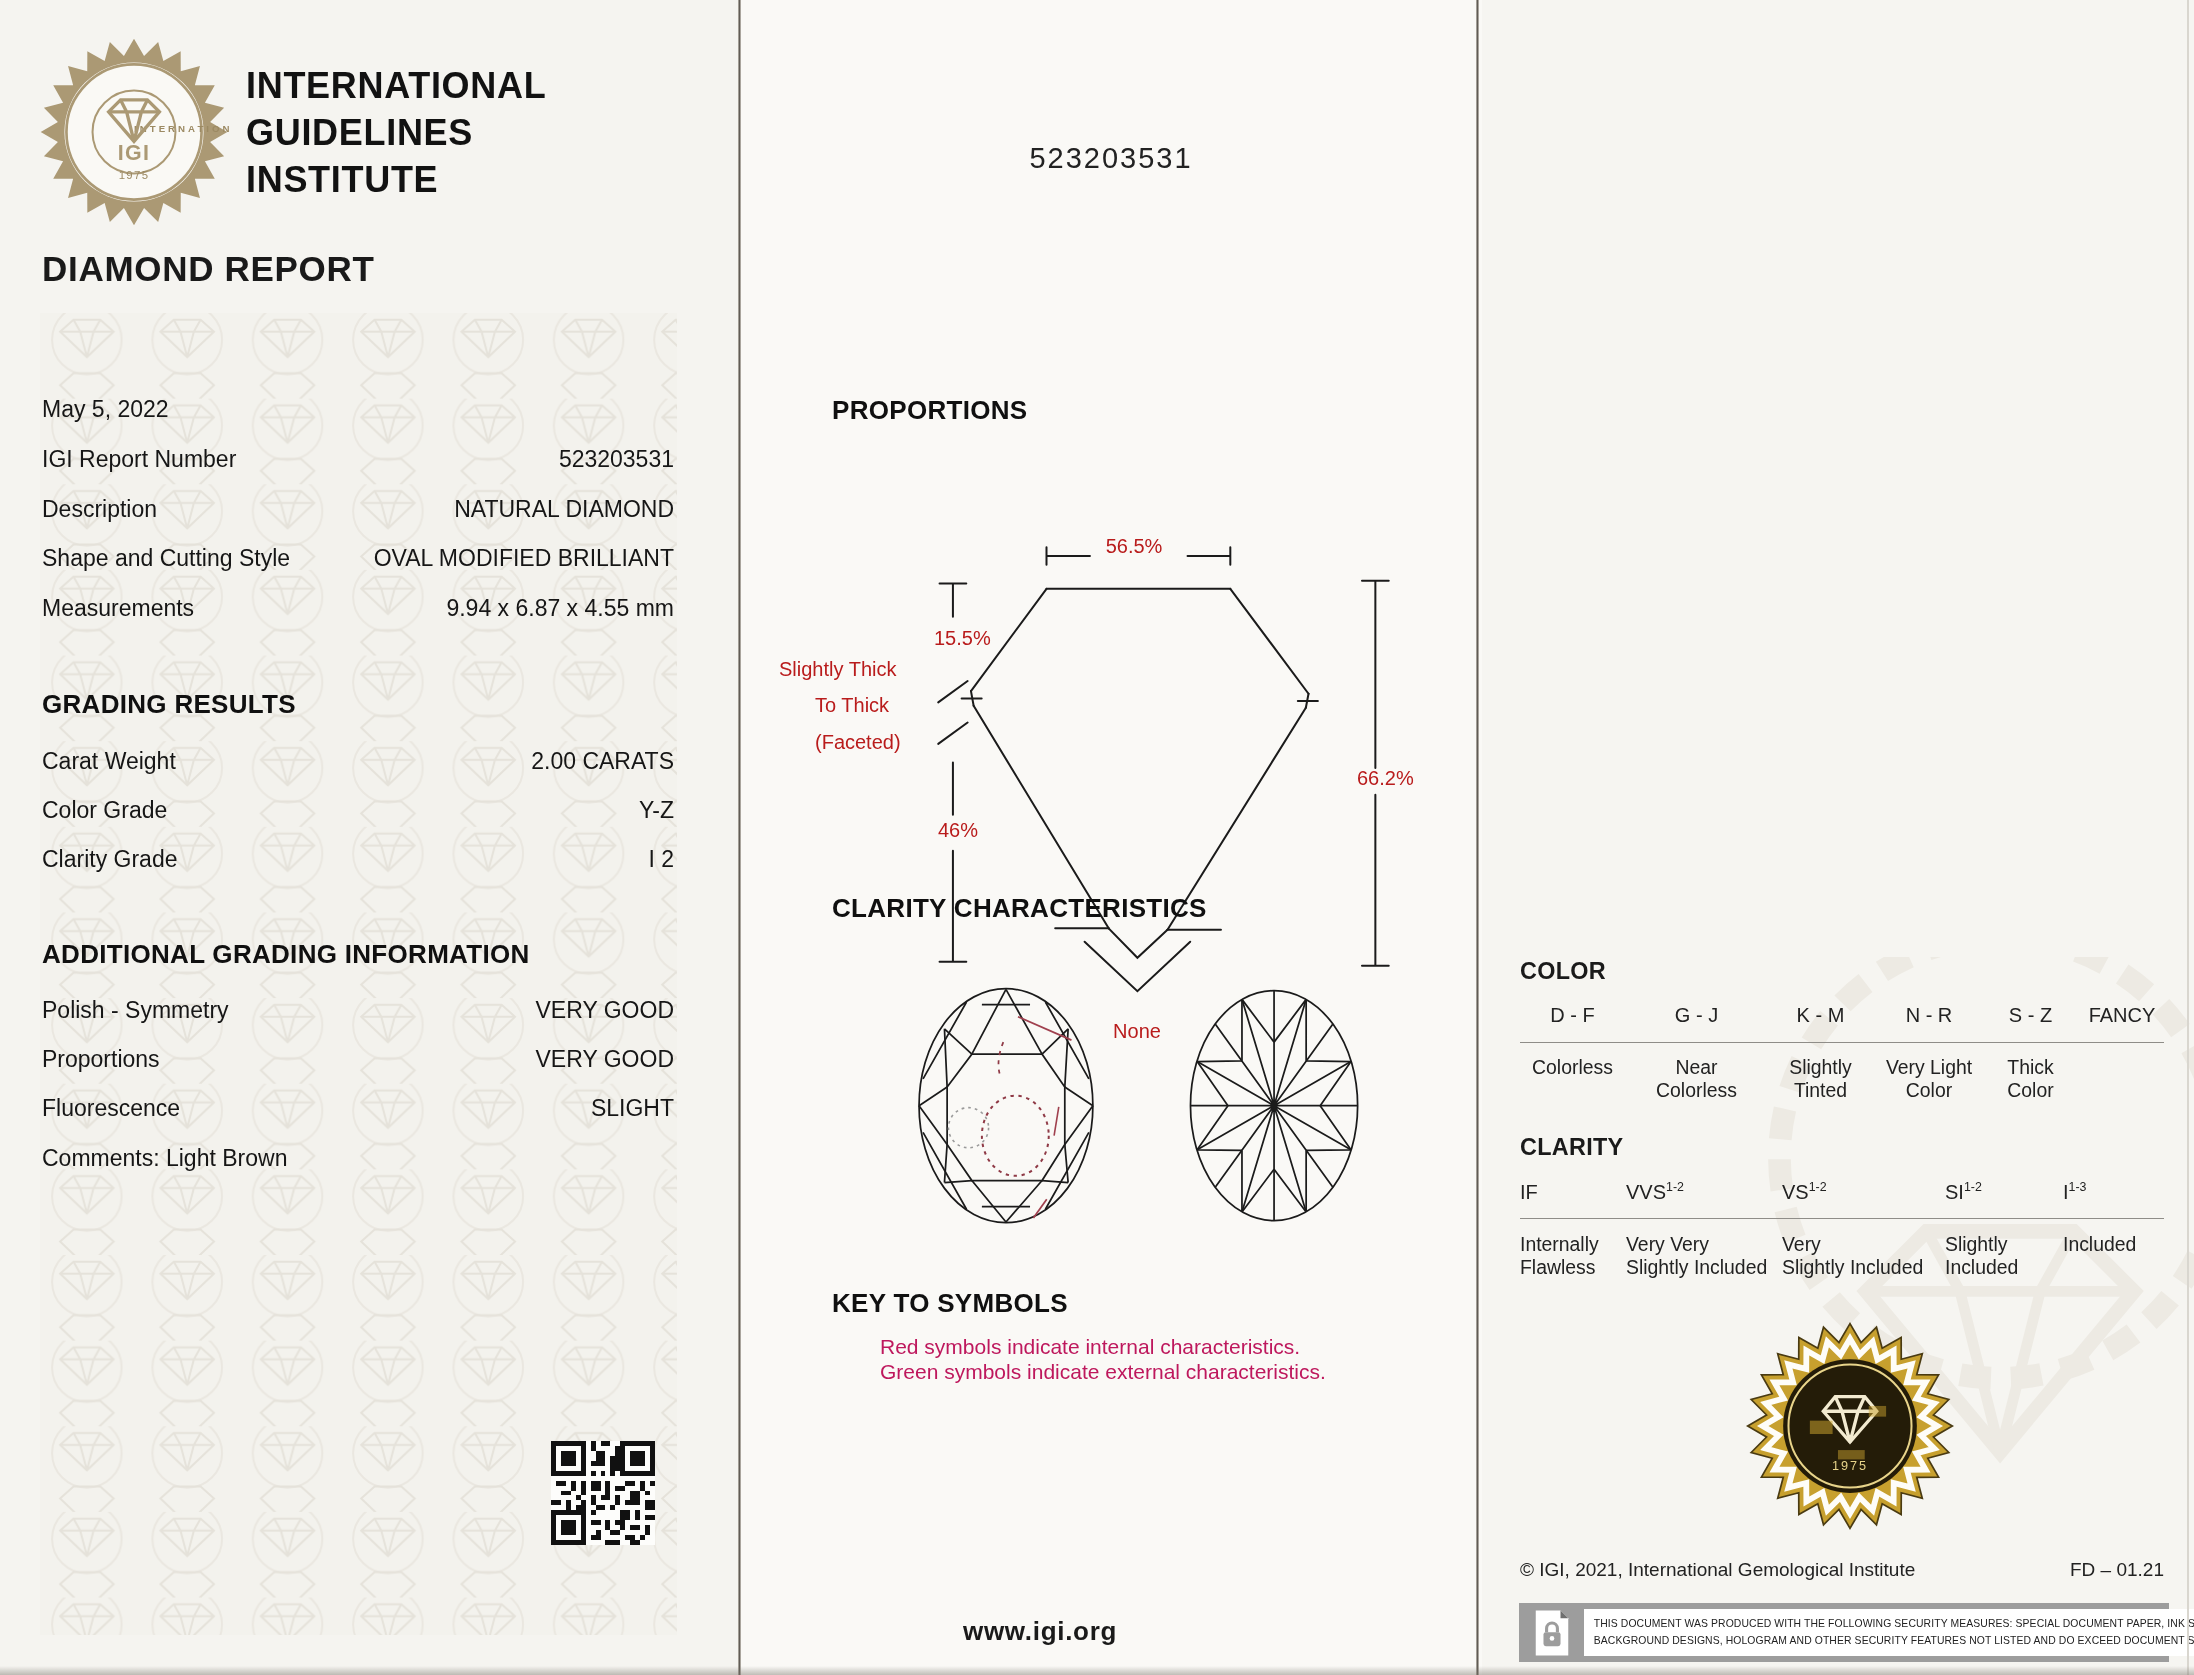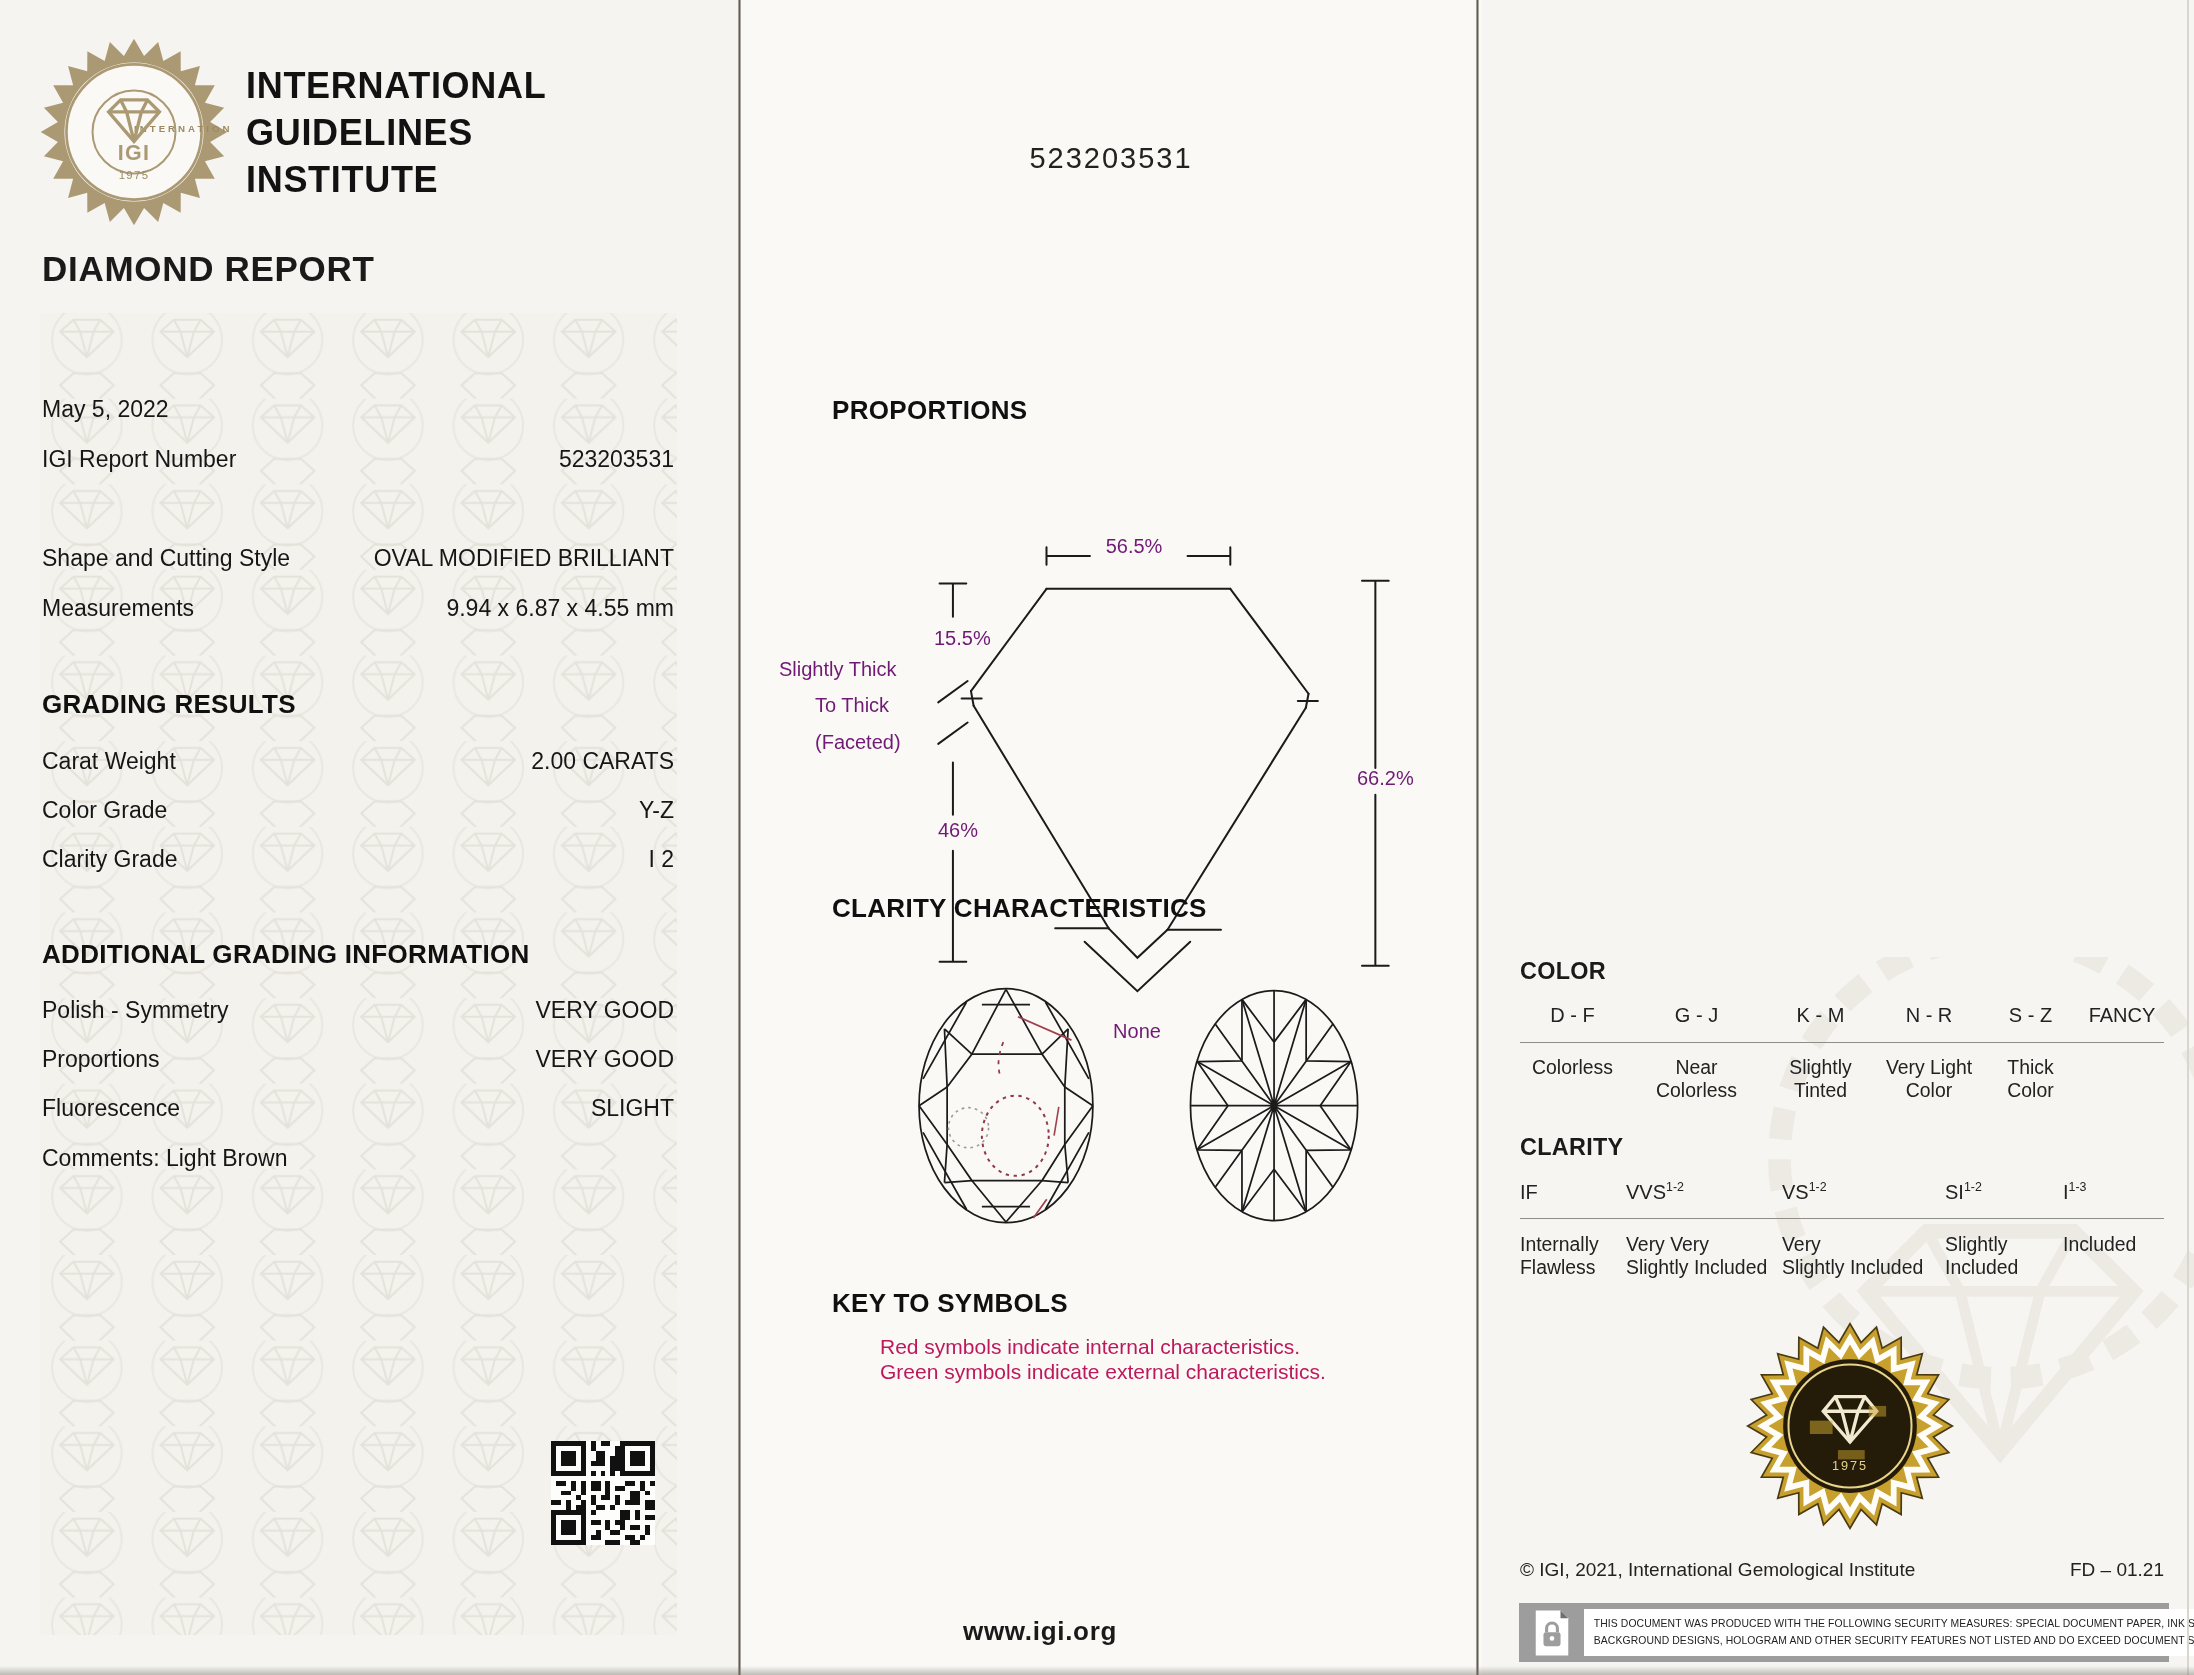--- a/index.html
+++ b/index.html
@@ -21,21 +21,21 @@
   .report-type{position:absolute;left:42px;top:249px;font-size:35px;font-weight:700;letter-spacing:0.7px;z-index:3;}
   .row{position:absolute;left:42px;width:632px;display:flex;justify-content:space-between;
        font-size:23px;color:#161616;z-index:3;}
   .row .lab{text-align:left;}
   .row .val{text-align:right;}
   .lheading{position:absolute;left:42px;font-size:26px;font-weight:700;letter-spacing:0.3px;color:#101010;z-index:3;}
   
   .mid-number{position:absolute;left:977px;top:142px;width:268px;text-align:center;
               font-size:29px;letter-spacing:2px;color:#222;z-index:3;}
   .mheading{position:absolute;font-size:26px;font-weight:700;letter-spacing:0.3px;color:#101010;z-index:3;}
-  .diag-label{position:absolute;font-size:20px;color:#701a75;z-index:4;}
+  .diag-label{position:absolute;font-size:20px;color:#b91c1c;z-index:4;}
   .key-line{position:absolute;left:880px;font-size:21px;color:#be185d;z-index:3;}
   .website{position:absolute;left:963px;top:1616px;width:294px;text-align:left;
            font-size:26px;font-weight:700;letter-spacing:0.7px;z-index:3;}
   
   .scale{position:absolute;left:1520px;width:648px;z-index:3;}
   .scale-h{font-size:23.4px;font-weight:700;letter-spacing:0.3px;margin:0 0 19px 0;}
   .grid-color{display:grid;grid-template-columns:105px 143px 105px 112px 91px 1fr;text-align:center;}
   .grid-clarity{display:grid;grid-template-columns:106px 156px 163px 118px 1fr;}
   .grade{font-size:20px;color:#222;}
   .grade sup{font-size:62%;}
@@ -100,20 +100,24 @@
     <div>INSTITUTE</div>
   </div>
   <div class="report-type">DIAMOND REPORT</div>
 
   <div class="row" style="top:396px;">
     <span class="lab">May 5, 2022</span>
   </div>
   <div class="row" style="top:446px;">
     <span class="lab">IGI Report Number</span>
     <span class="val">523203531</span>
+  </div>
+  <div class="row" style="top:496px;">
+    <span class="lab">Description</span>
+    <span class="val">NATURAL DIAMOND</span>
   </div>
   <div class="row" style="top:545px;">
     <span class="lab">Shape and Cutting Style</span>
     <span class="val">OVAL MODIFIED BRILLIANT</span>
   </div>
   <div class="row" style="top:595px;">
     <span class="lab">Measurements</span>
     <span class="val">9.94 x 6.87 x 4.55 mm</span>
   </div>
 

